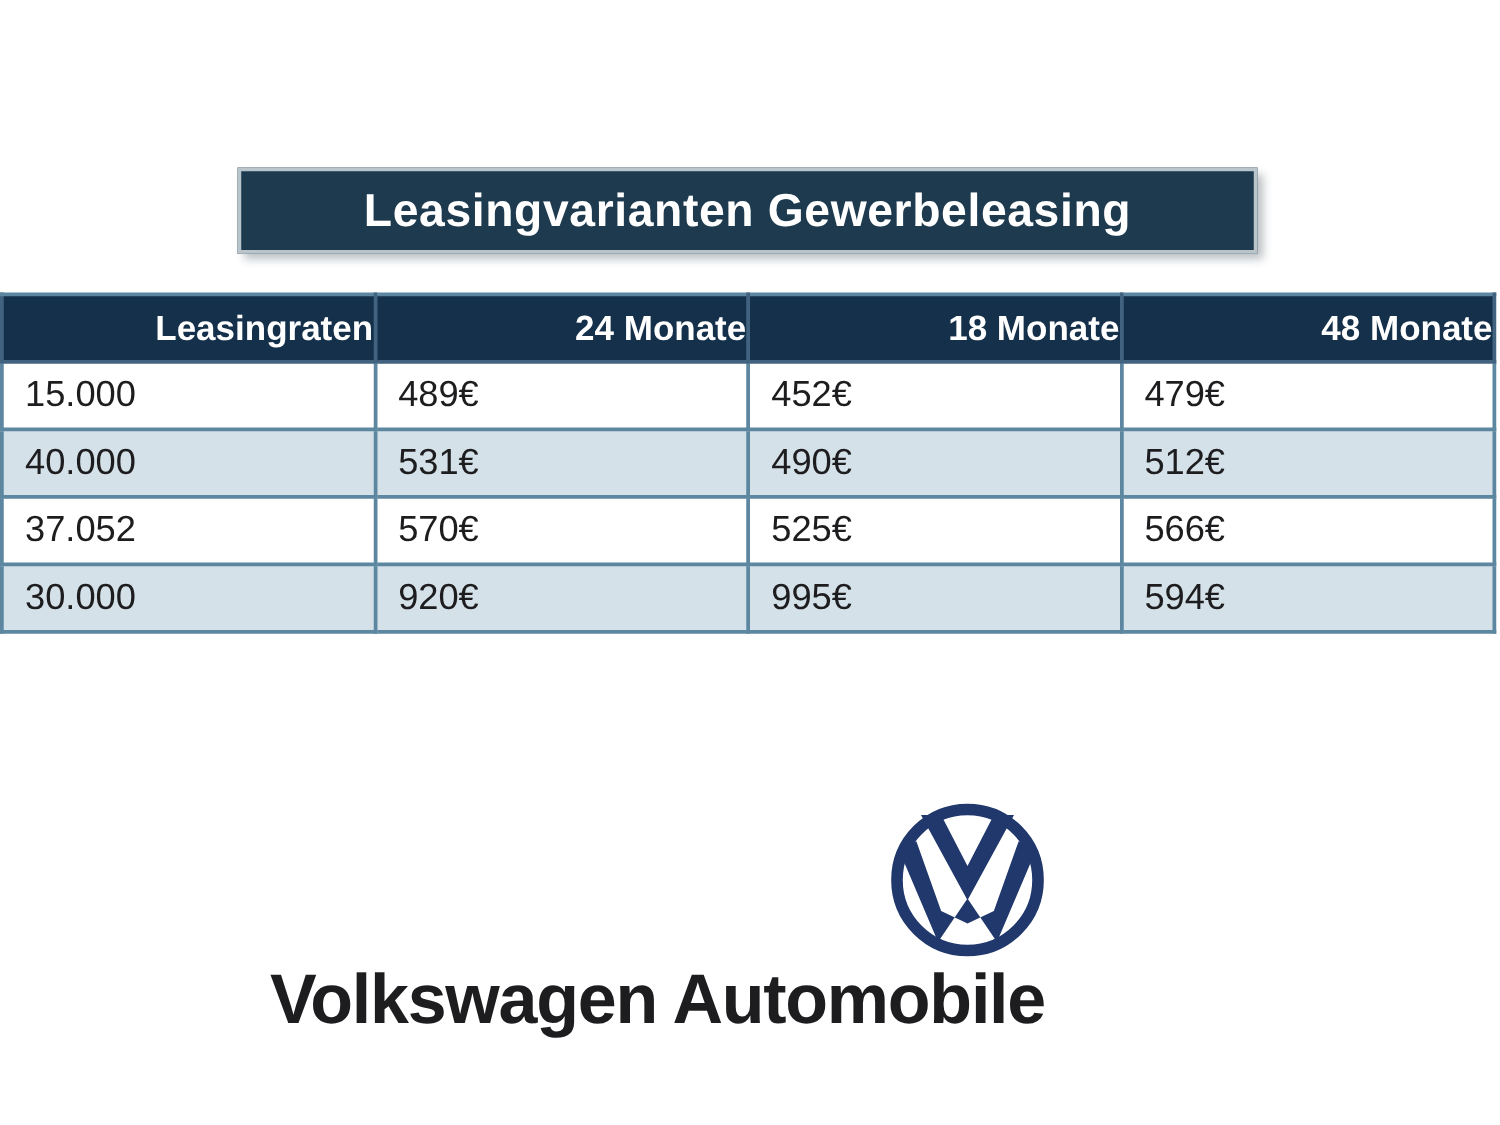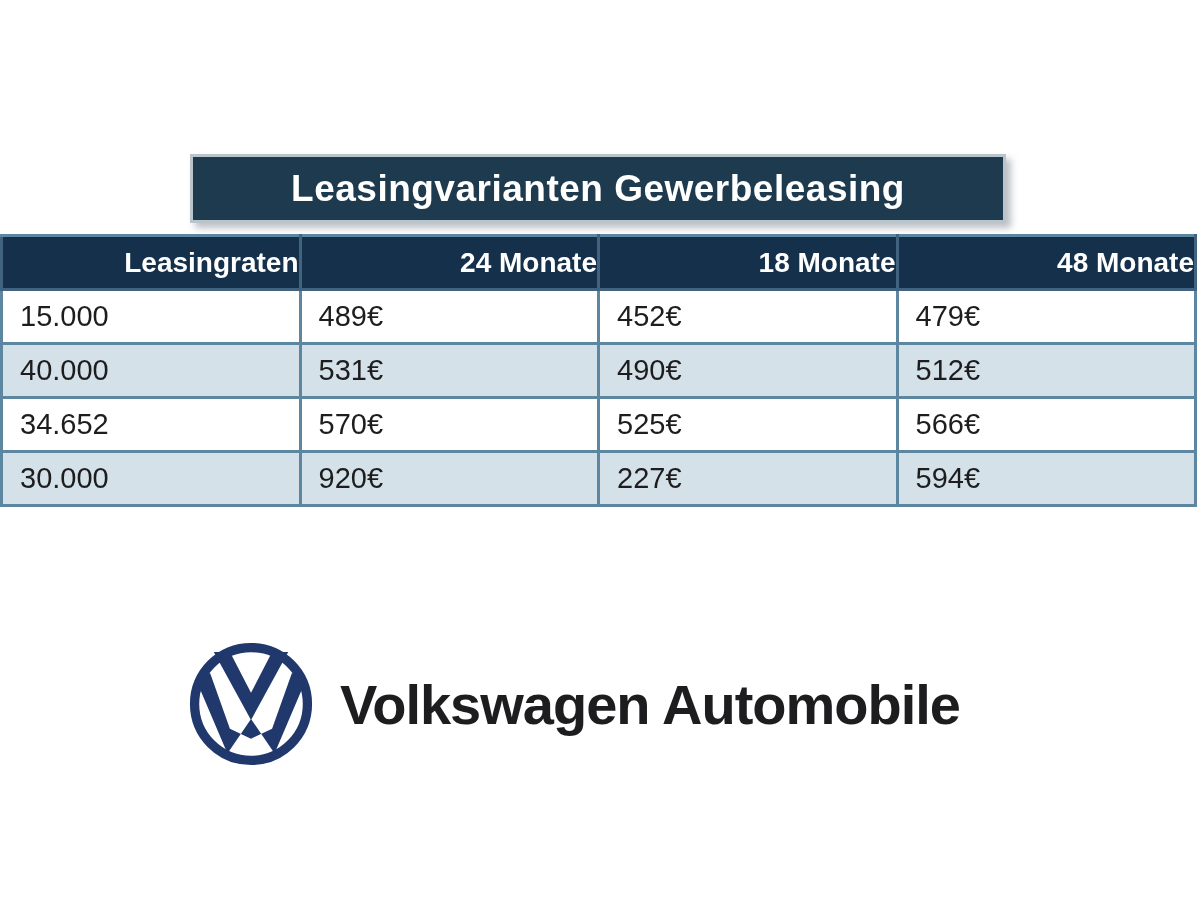--- a/index.html
+++ b/index.html
@@ -7,21 +7,21 @@
     position:relative; width:1200px; height:900px; background:#ffffff;
     font-family:"Liberation Sans","DejaVu Sans",sans-serif; overflow:hidden;
   }
 
   
   .title-banner {
     position:absolute; left:190px; top:134px; width:810px; height:63px;
     background:var(--title-bg,#1d3a4e);
     border:3px solid var(--title-border,#b9c4cb);
     box-shadow:5px 5px 7px rgba(105,115,125,.45);
-    display:flex; align-items:center; justify-content:center;margin-top:20px;
+    display:flex; align-items:center; justify-content:center;
   }
   .title-banner .title-text {
     color:#ffffff; font-size:37px; font-weight:bold; letter-spacing:.5px;
     white-space:nowrap;
   }
 
   
   .lease-table {
     position:absolute; left:0px; top:234px; width:1197px;
     border-collapse:collapse; table-layout:fixed;
@@ -36,21 +36,21 @@
     border-color:#41637f; border-top-color:var(--grid,#5d87a1);text-align:right;
   }
   .lease-table td {
     background:var(--row-white,#ffffff); color:var(--text-dark,#1d1d1f);
     font-size:29px; font-weight:normal;
   }
   .lease-table tr.alt td { background:var(--row-alt,#d5e1e8); }
   .lease-table td.highlight { background:var(--highlight,#fafbcb); }
 
   
-  .brand { position:absolute; left:189px; top:642px; display:flex; align-items:center; }
+  .brand { position:absolute; left:189px; top:642px; display:flex; align-items:flex-end;flex-direction:column; }
   .vw-logo { width:124px; height:124px; color:var(--brand-navy,#20386b); flex:0 0 auto; }
   .brand-text { margin-left:27px; padding-top:1px; }
   .brand-line1 {
     font-size:56px; font-weight:bold; letter-spacing:-1px; line-height:63px;
     color:var(--text-dark,#1b1b1d); white-space:nowrap;
   }
   .brand-line2 {
     font-size:56px; font-weight:bold; letter-spacing:-0.5px; line-height:63px;
     color:var(--brand-gray,#8d9aa3); white-space:nowrap;
   }
@@ -80,29 +80,29 @@
         <td>452€</td>
         <td>479€</td>
       </tr>
       <tr class="alt">
         <td>40.000</td>
         <td>531€</td>
         <td>490€</td>
         <td>512€</td>
       </tr>
       <tr>
-        <td>34.652</td>
+        <td>37.052</td>
         <td>570€</td>
         <td>525€</td>
         <td>566€</td>
       </tr>
       <tr class="alt">
         <td>30.000</td>
         <td>920€</td>
-        <td>227€</td>
+        <td>995€</td>
         <td>594€</td>
       </tr>
     </tbody>
   </table>
 
   <div class="brand">
     <svg class="vw-logo" viewBox="0 0 100 100" xmlns="http://www.w3.org/2000/svg" aria-hidden="true">
       <circle cx="50" cy="50" r="45.5" fill="none" stroke="currentColor" stroke-width="7.5"></circle>
       <path d="M20 8 L33 8 L50 41 L67 8 L80 8 L50 63 Z" fill="currentColor"></path>
       <path d="M5.5 30 L31 90 L50 62 L69 90 L94.5 30 L83 25 L67 70 L50 78 L33 70 L17 25 Z" fill="currentColor"></path>

